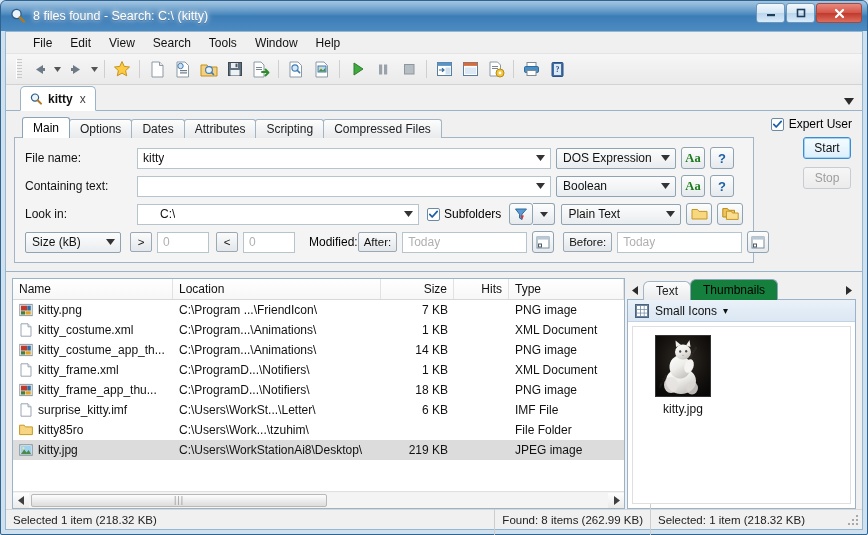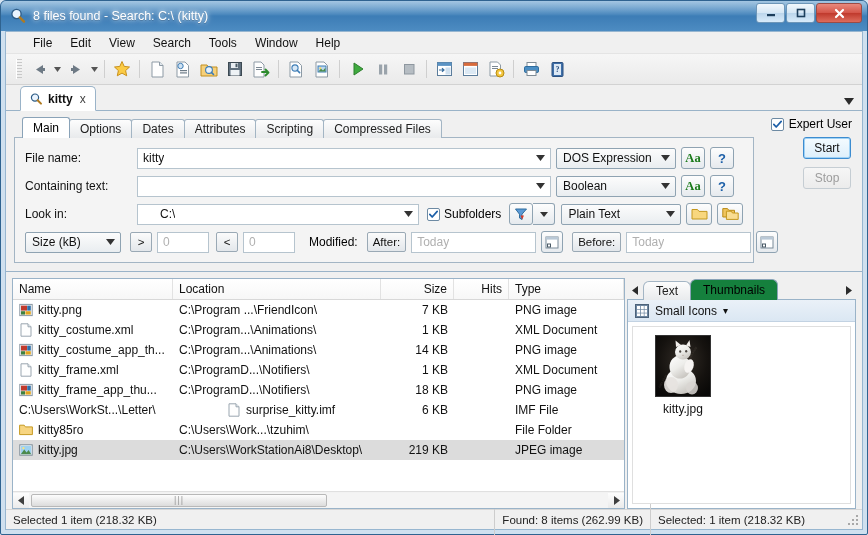--- a/index.html
+++ b/index.html
@@ -593,21 +593,21 @@
           <div class="tinput" style="width:52px;margin-left:5px;padding-right:5px">
             <span class="cv ph">0</span>
           </div>
           <div class="minibtn" style="margin-left:7px;justify-content:center;width:22px">
             <span>&lt;</span>
           </div>
           <div class="tinput" style="width:52px;margin-left:5px;padding-right:5px">
             <span class="cv ph">0</span>
           </div>
           <div style="margin-left:14px;font-size:12px">Modified:</div>
-          <div class="minibtn" style="margin-left:9px">
+          <div class="minibtn" style="">
             <span>After:</span>
           </div>
           <div class="tinput" style="width:125px;margin-left:5px;padding-right:5px">
             <span class="cv ph">Today</span>
           </div>
           <div class="sqbtn" style="margin-left:5px;width:22px">
             <span>
               <svg class="wg" width="14" height="13" viewBox="0 0 14 13">
                 <rect x="1" y="1" width="12" height="11" fill="#fff" stroke="#7b8b99" stroke-width="1"></rect>
                 <rect x="1" y="1" width="12" height="2.6" fill="#b9c8d6"></rect>
@@ -718,28 +718,28 @@
                     <rect x="6.4" y="8.2" width="5.4" height="3.4" fill="#dfa31e"></rect>
                   </svg></span>
                 <span>kitty_frame_app_thu...</span>
               </div>
               <div class="cell c-loc">C:\ProgramD...\Notifiers\</div>
               <div class="cell c-size r">18 KB</div>
               <div class="cell c-hits r"></div>
               <div class="cell c-type">PNG image</div>
             </div>
             <div class="lrow">
-              <div class="cell c-loc">C:\Users\WorkSt...\Letter\</div>
               <div class="cell name c-name">
                 <span class="fico"><svg width="14" height="14" viewBox="0 0 14 14">
                     <path d="M2 0.8 H9 L12 3.8 V13.2 H2 Z" fill="#fefefe" stroke="#9aa6b0" stroke-width="1"></path>
                     <path d="M9 0.8 V3.8 H12" fill="#e6ebef" stroke="#9aa6b0" stroke-width="1"></path>
                   </svg></span>
                 <span>surprise_kitty.imf</span>
               </div>
+              <div class="cell c-loc">C:\Users\WorkSt...\Letter\</div>
               <div class="cell c-size r">6 KB</div>
               <div class="cell c-hits r"></div>
               <div class="cell c-type">IMF File</div>
             </div>
             <div class="lrow">
               <div class="cell name c-name">
                 <span class="fico"><svg width="14" height="14" viewBox="0 0 14 14">
                     <path d="M0.6 2.2 H5.2 L6.4 3.9 H13.4 V11.6 H0.6 Z" fill="#f7d581" stroke="#c69a22" stroke-width="1" stroke-linejoin="round"></path>
                   </svg></span>
                 <span>kitty85ro</span>

